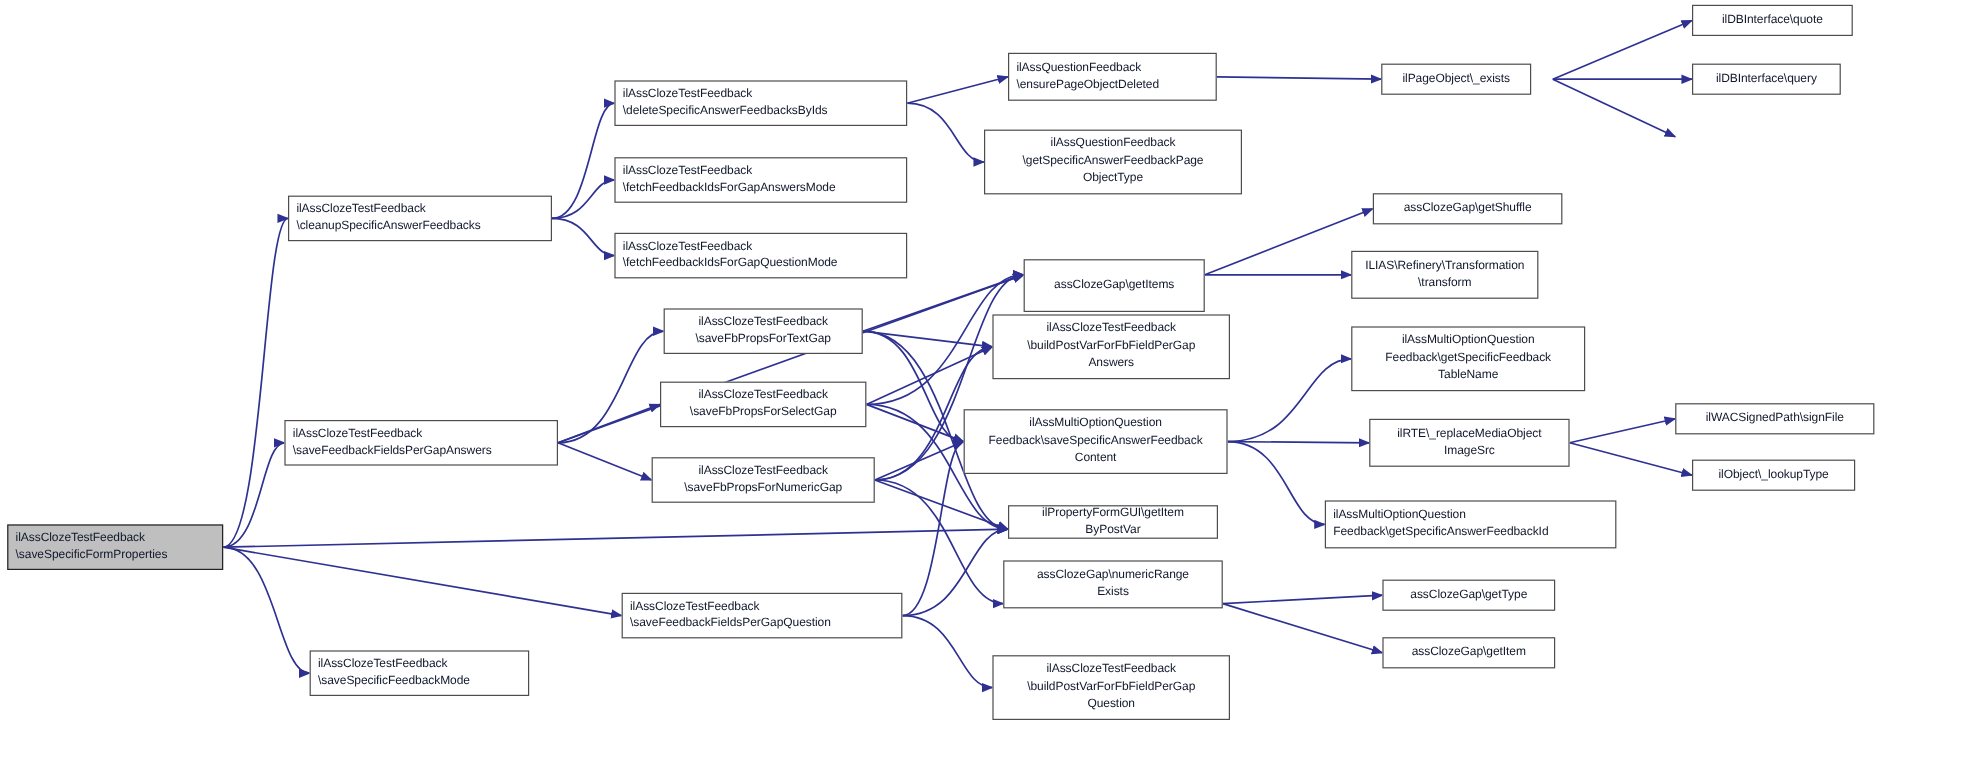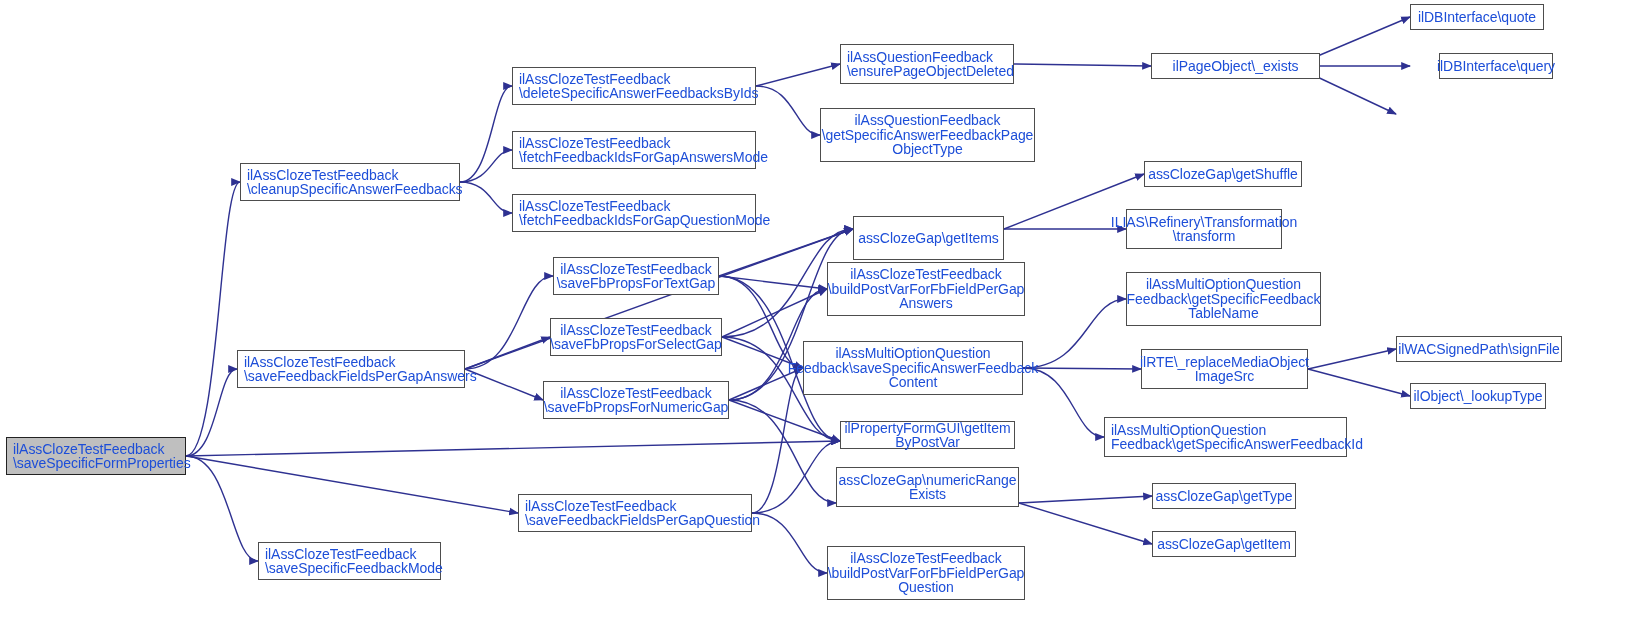--- a/index.html
+++ b/index.html
@@ -21,22 +21,22 @@
     top: 0;
     width: 1635px;
     height: 631px;
     pointer-events: none;
   }
   .node {
     position: absolute;
     box-sizing: border-box;
     border: 1px solid #4d4d4d;
     background: #ffffff;
-    color: #1d4ed8;
-    font-size: 14px;
+    color: #0f172a;
+    font-size: 10px;
     line-height: 14.4px;
     display: flex;
     align-items: center;
     justify-content: center;
     text-align: center;
     white-space: pre;
     letter-spacing: -0.05px;
   }
   .node.root {
     background: #bfbfbf;
@@ -139,30 +139,30 @@
     <div class="node" style="left: 803px; top: 341px; width: 220px; height: 54px;"><span class="node-label">ilAssMultiOptionQuestion
 Feedback\saveSpecificAnswerFeedback
 Content</span></div>
     <div class="node" style="left: 840px; top: 421px; width: 175px; height: 28px;"><span class="node-label">ilPropertyFormGUI\getItem
 ByPostVar</span></div>
     <div class="node" style="left: 836px; top: 467px; width: 183px; height: 40px;"><span class="node-label">assClozeGap\numericRange
 Exists</span></div>
     <div class="node" style="left: 827px; top: 546px; width: 198px; height: 54px;"><span class="node-label">ilAssClozeTestFeedback
 \buildPostVarForFbFieldPerGap
 Question</span></div>
-    <div class="node" style="left: 1151px; top: 53px; width: 169px; height: 26px;"><span class="node-label">ilPageObject\_exists</span></div>
+    <div class="node" style="left: 1151px; top: 53px; width: 125px; height: 26px;"><span class="node-label">ilPageObject\_exists</span></div>
     <div class="node" style="left: 1144px; top: 161px; width: 158px; height: 26px;"><span class="node-label">assClozeGap\getShuffle</span></div>
     <div class="node" style="left: 1126px; top: 209px; width: 156px; height: 40px;"><span class="node-label">ILIAS\Refinery\Transformation
 \transform</span></div>
     <div class="node" style="left: 1126px; top: 272px; width: 195px; height: 54px;"><span class="node-label">ilAssMultiOptionQuestion
 Feedback\getSpecificFeedback
 TableName</span></div>
     <div class="node" style="left: 1141px; top: 349px; width: 167px; height: 40px;"><span class="node-label">ilRTE\_replaceMediaObject
 ImageSrc</span></div>
     <div class="node leftalign" style="left: 1104px; top: 417px; width: 243px; height: 40px;"><span class="node-label">ilAssMultiOptionQuestion
 Feedback\getSpecificAnswerFeedbackId</span></div>
     <div class="node" style="left: 1152px; top: 483px; width: 144px; height: 26px;"><span class="node-label">assClozeGap\getType</span></div>
     <div class="node" style="left: 1152px; top: 531px; width: 144px; height: 26px;"><span class="node-label">assClozeGap\getItem</span></div>
     <div class="node" style="left: 1410px; top: 4px; width: 134px; height: 26px;"><span class="node-label">ilDBInterface\quote</span></div>
-    <div class="node" style="left: 1410px; top: 53px; width: 114px; height: 26px; margin-left: 29px;"><span class="node-label">ilDBInterface\query</span></div>
+    <div class="node" style="left: 1410px; top: 53px; width: 124px; height: 26px;"><span class="node-label">ilDBInterface\query</span></div>
     <div class="node" style="left: 1396px; top: 336px; width: 166px; height: 26px;"><span class="node-label">ilWACSignedPath\signFile</span></div>
     <div class="node" style="left: 1410px; top: 383px; width: 136px; height: 26px;"><span class="node-label">ilObject\_lookupType</span></div>
   </div>
 
 </body></html>

